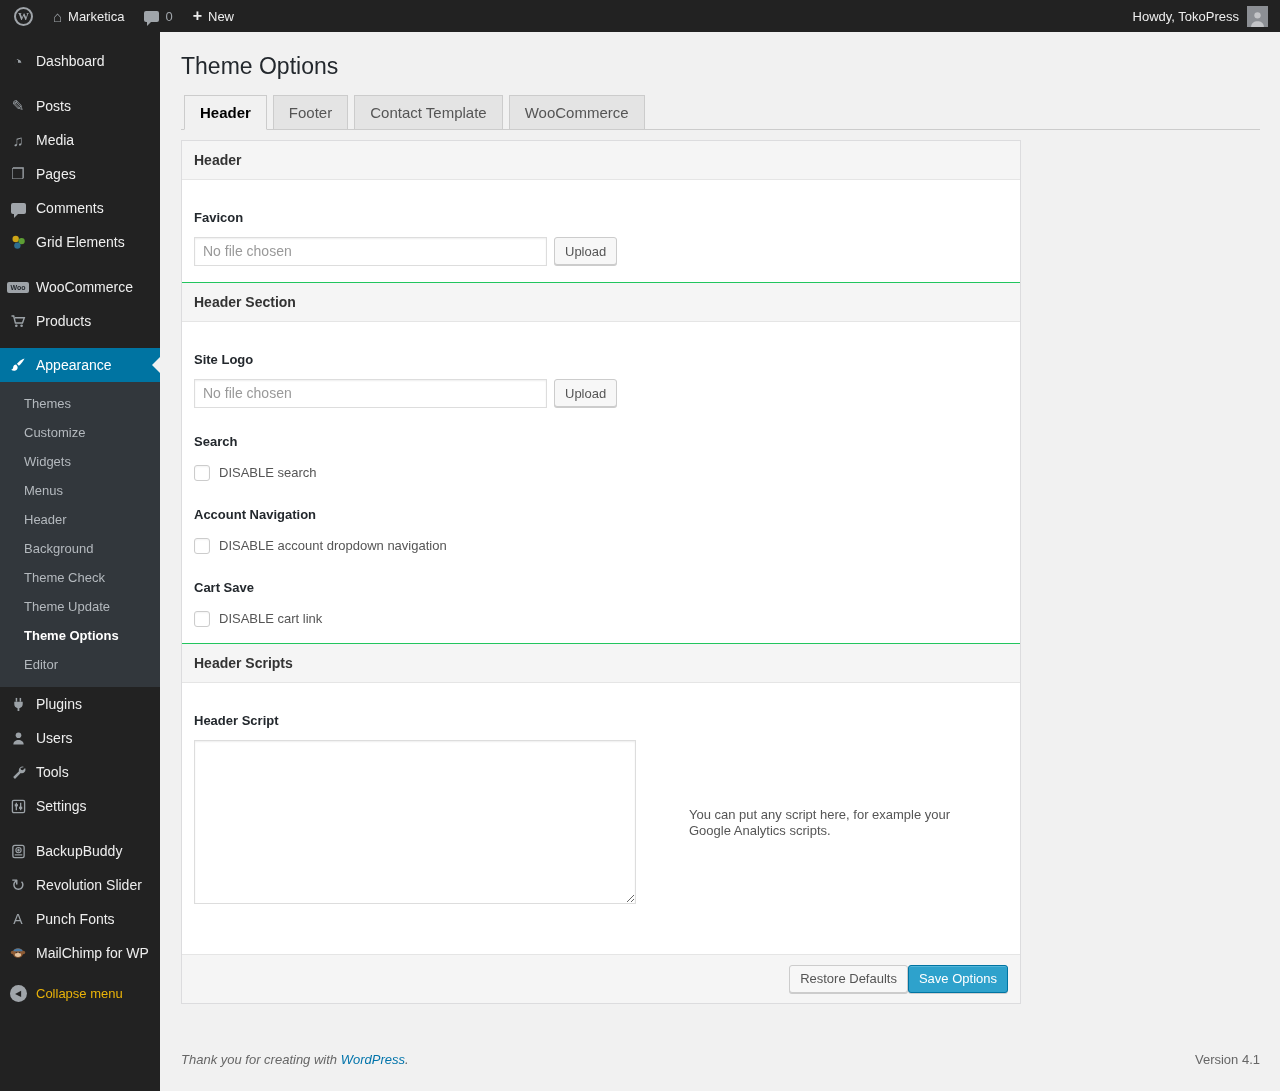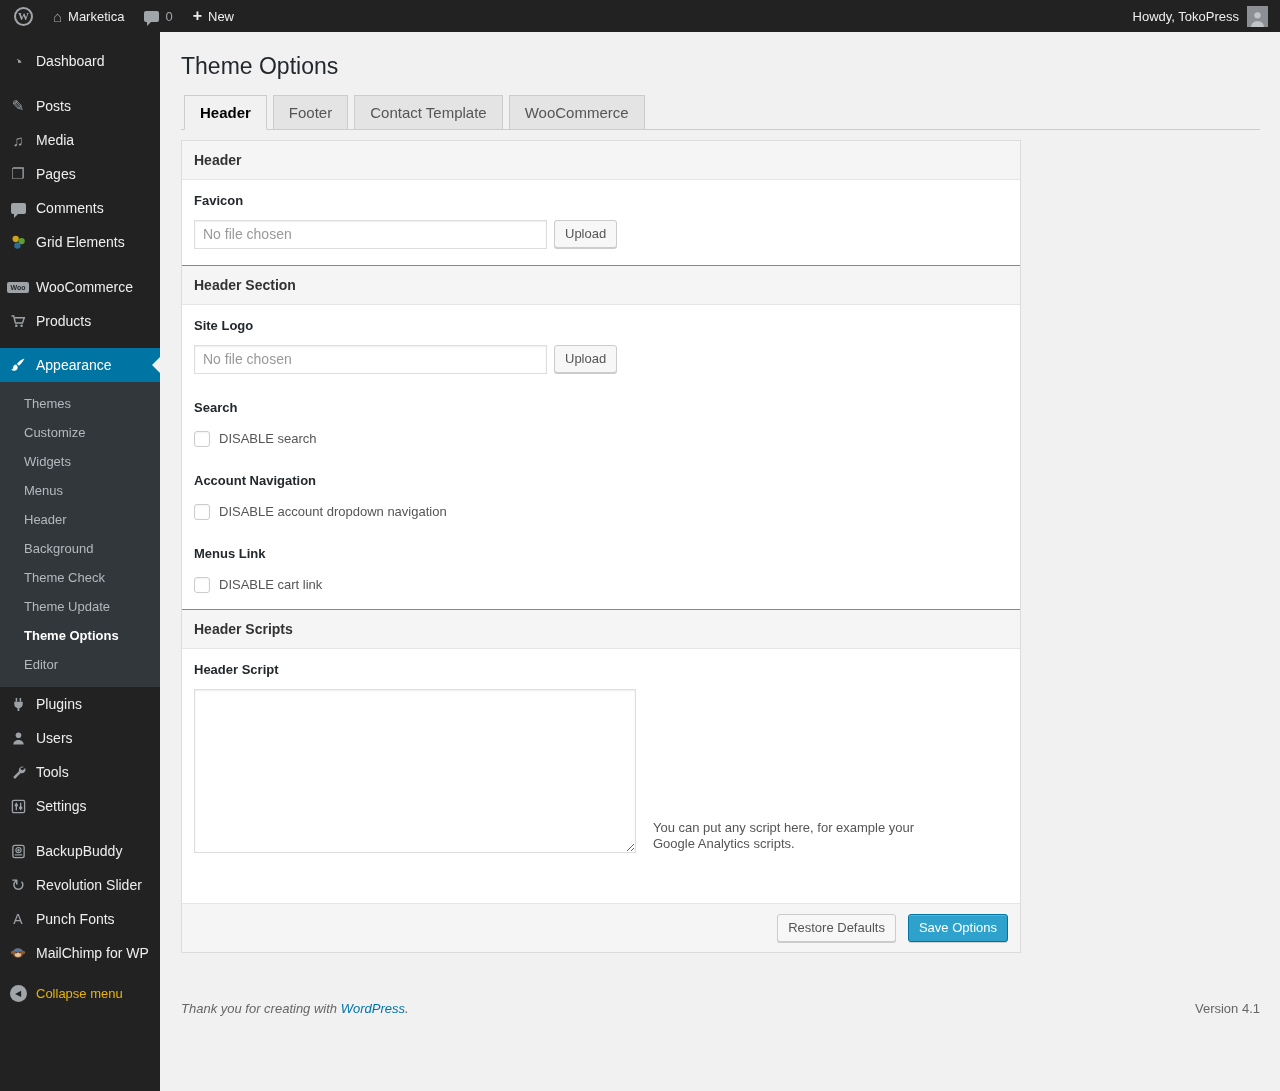--- a/index.html
+++ b/index.html
@@ -62,42 +62,42 @@
     padding:8px 15px; font-size:15px; color:#555; cursor:pointer; }
   .tab.active { background:#f1f1f1; border-bottom-color:#f1f1f1; color:#000; font-weight:700; }
   
   .panel { width:840px; background:#fff; border:1px solid #dcdcde; margin-top:10px; }
   .section-head { background:#f5f5f5; padding:11px 12px; font-size:14px; font-weight:700; color:#333;
     border-bottom:1px solid #e5e5e5; border-top:1px solid #22c55e; }
   .panel > .section-head:first-child { border-top:none; }
   .section-body { padding:2px 12px 16px; }
   .section-body.last { padding-bottom:50px; }
   .field-label { font-weight:700; font-size:13px; color:#23282d; margin-top:26px; }
-  .section-body .field-label:first-child { margin-top:11px; }
-  .file-row { margin-top:12px; display:flex; align-items:flex-start; }
+  .section-body .field-label:first-child { margin-top:28px; }
+  .file-row { margin-top:12px; display:flex; align-items:center; }
   .file-text { width:353px; height:29px; padding:0 8px; border:1px solid #ddd; background:#fff;
     box-shadow:inset 0 1px 2px rgba(0,0,0,.07); font-size:14px; color:#32373c; outline:none;
     font-family:"Liberation Sans",sans-serif; }
   .file-text::placeholder { color:#999; opacity:1; }
   .btn { height:28px; padding:0 10px; background:#f7f7f7; border:1px solid #ccc; border-radius:3px;
     color:#555; font-size:13px; box-shadow:0 1px 0 #ccc; margin-left:7px; cursor:pointer;
     font-family:"Liberation Sans",sans-serif; }
   .check-row { margin-top:16px; display:flex; align-items:center; }
   .checkbox { width:16px; height:16px; border:1px solid #ccc; border-radius:3px; background:#fff;
     box-shadow:inset 0 1px 2px rgba(0,0,0,.05); margin-right:9px; cursor:pointer; flex:0 0 16px; }
   .check-label { font-size:13px; color:#555; }
-  .script-row { display:flex; margin-top:12px; align-items:flex-end; }
+  .script-row { display:flex; margin-top:12px; align-items:center;gap:36px; }
   .script-textarea { width:442px; height:164px; border:1px solid #ddd; background:#fff;
     box-shadow:inset 0 1px 2px rgba(0,0,0,.07); resize:both; outline:none;
     font-family:"Liberation Mono",monospace; font-size:13px; padding:4px 6px; color:#32373c; }
   .help-text { margin-left:17px; width:305px; font-size:13px; color:#555; line-height:1.25; padding-top:3px; }
   .panel-footer { display:flex; justify-content:flex-end; align-items:center;
     background:#f5f5f5; border-top:1px solid #e5e5e5; padding:10px 12px; }
   .btn-primary { background:#2ea2cc; border-color:#0074a2; color:#fff;
-    box-shadow:inset 0 1px 0 rgba(120,200,230,.5), 0 1px 0 rgba(0,0,0,.15); margin-left:12px; }
+    box-shadow:inset 0 1px 0 rgba(120,200,230,.5), 0 1px 0 rgba(0,0,0,.15); margin-left:0; }
   .btn-restore { margin-left:0; }
   
   .page-footer { display:flex; justify-content:space-between; align-items:baseline; margin-top:48px; }
   .thanks { font-style:italic; color:#666; font-size:13px; }
   .thanks a { color:#0073aa; text-decoration:none; cursor:pointer; }
   .version { color:#666; font-size:13px; }
   svg { display:block; }
 </style>
 </head>
 <body>
@@ -332,21 +332,21 @@
           <span class="checkbox"></span>
           <span class="check-label">DISABLE search</span>
         </div>
 
         <div class="field-label">Account Navigation</div>
         <div class="check-row">
           <span class="checkbox"></span>
           <span class="check-label">DISABLE account dropdown navigation</span>
         </div>
 
-        <div class="field-label">Menus Link</div>
+        <div class="field-label">Cart Save</div>
         <div class="check-row">
           <span class="checkbox"></span>
           <span class="check-label">DISABLE cart link</span>
         </div>
       </div>
 
       <div class="section-head">Header Scripts</div>
       <div class="section-body last">
         <div class="field-label">Header Script</div>
         <div class="script-row">

